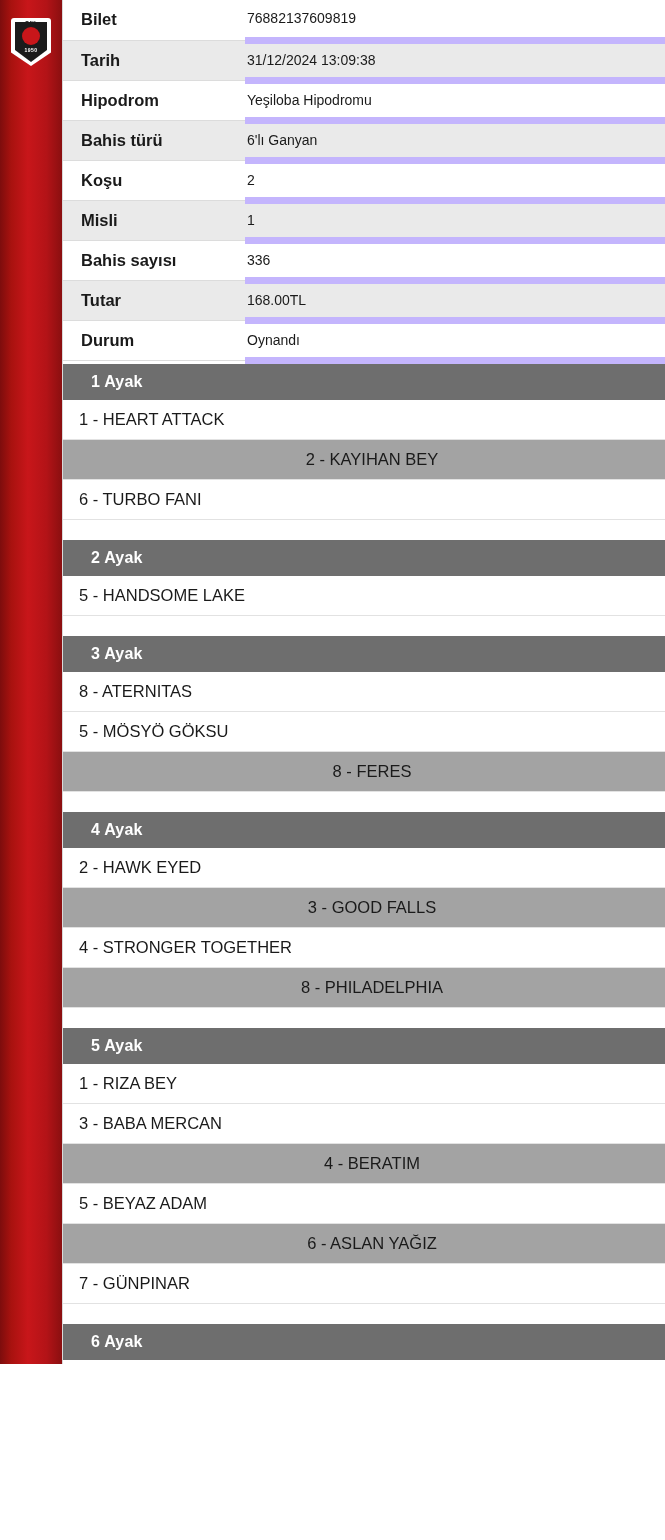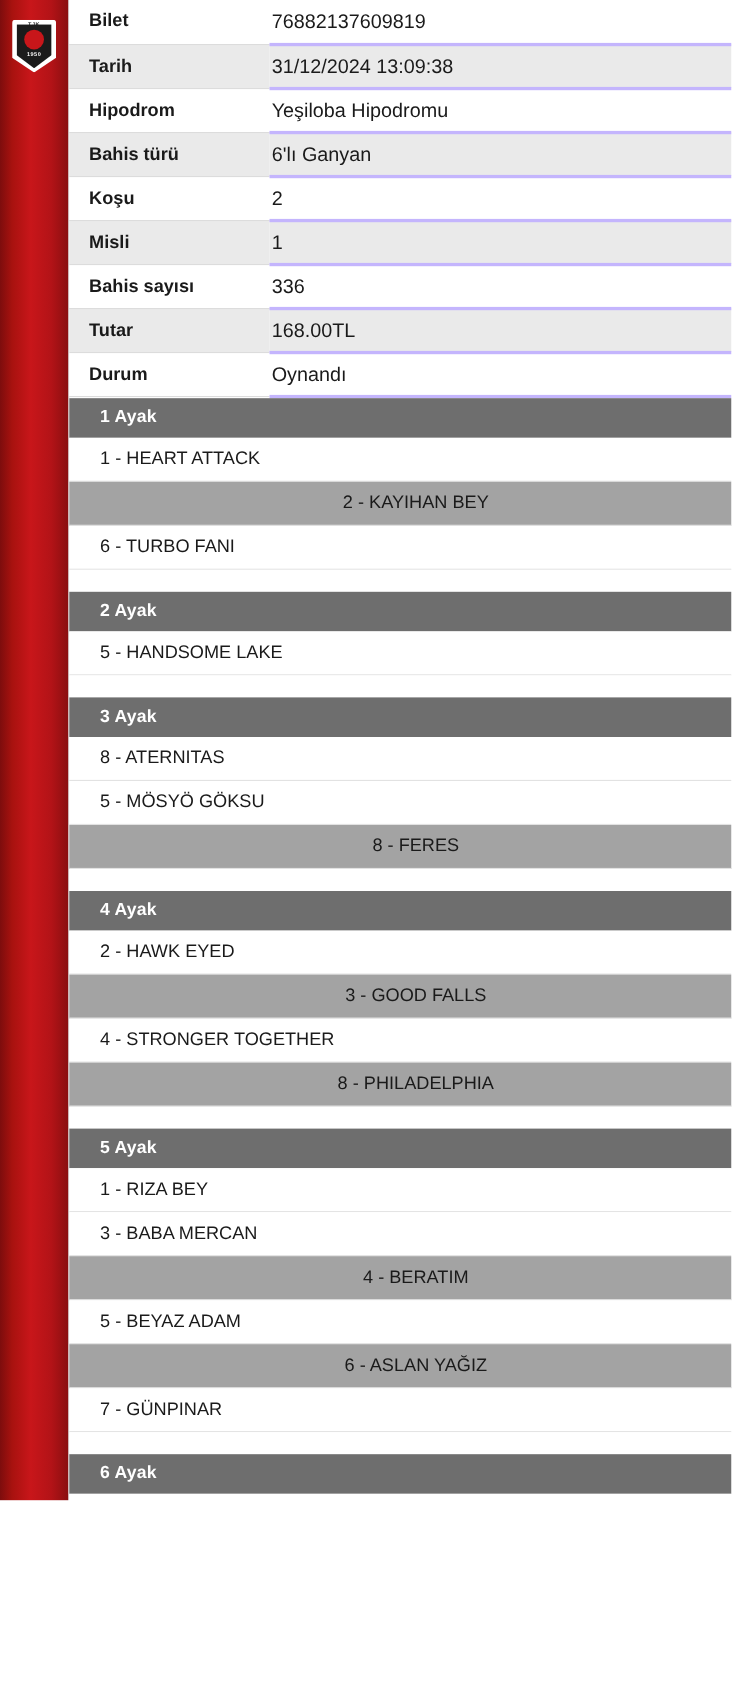--- a/index.html
+++ b/index.html
@@ -97,39 +97,39 @@
     width: 182px;
     padding-left: 18px;
     font-size: 16.5px;
     font-weight: bold;
     color: #1a1a1a;
     vertical-align: middle;
     border-bottom: 1px solid #dcdcdc;
   }
   .info-value {
     padding-left: 2px;
-    font-size: 18px;
+    font-size: 14px;
     color: #1a1a1a;
     vertical-align: middle;
-    border-bottom: 3px solid #c4b5fd;
+    border-bottom: 7px solid #c4b5fd;
   }
 
   
   .leg-header {
     background: #6e6e6e;
     color: #ffffff;
     font-size: 16px;
     font-weight: bold;
     padding: 9px 0 9px 28px;
     letter-spacing: .2px;
   }
   .horse-row {
     font-size: 16.5px;
     color: #1a1a1a;
-    padding: 10px 0 10px 28px;
+    padding: 10px 0 10px 16px;
     border-bottom: 1px solid #e2e2e2;
   }
   .horse-row.odd { background: #ffffff; }
   .horse-row.even { background: #a3a3a3; text-align: center; }
   .leg-spacer { height: 20px; background: #ffffff; }
 </style>
 </head>
 <body>
 
 <div class="page">

